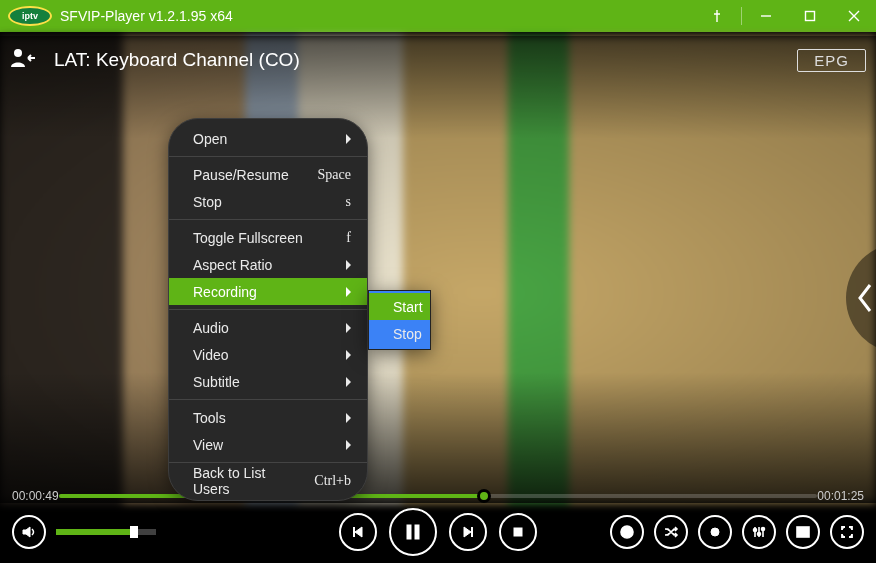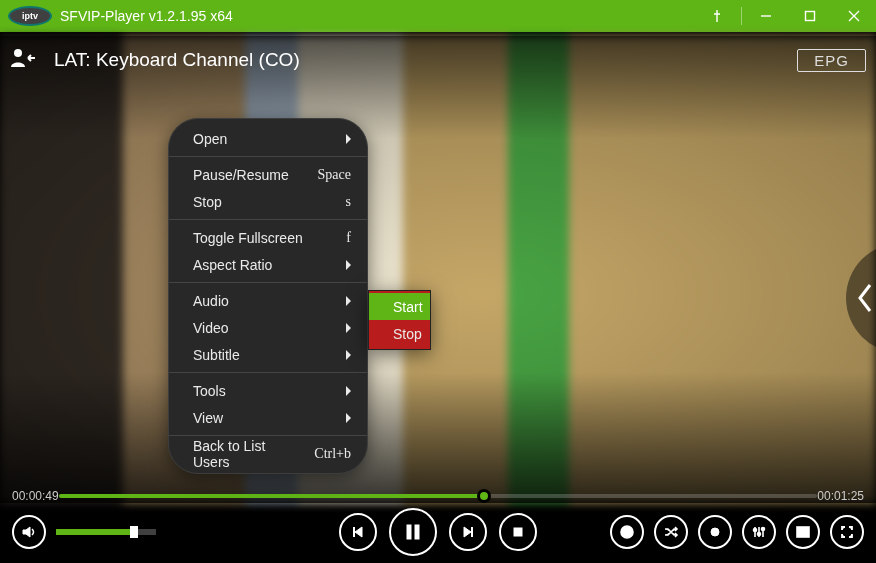--- a/index.html
+++ b/index.html
@@ -1,19 +1,19 @@
 <!DOCTYPE html>
 <html><head>
 <meta charset="utf-8">
 <style>
   * { margin:0; padding:0; box-sizing:border-box; font-family: "Segoe UI", Arial, sans-serif; user-select:none; }
   body { background:#e8e8e8; }
   .window { width:876px; height:563px; background:#111; position:relative; overflow:hidden; }
   .titlebar { height:32px; background:#5fb416; display:flex; align-items:center; color:#fff; font-size:14px; }
-  .titlebar .app-icon { width:44px; height:20px; margin:0 8px; border:2px solid #0f766e; border-radius:50%; display:flex; align-items:center; justify-content:center; font-size:9px; font-weight:bold; background:#404040; }
+  .titlebar .app-icon { width:44px; height:20px; margin:0 8px; border:2px solid #fde047; border-radius:50%; display:flex; align-items:center; justify-content:center; font-size:9px; font-weight:bold; background:#15803d; }
   .titlebar .title { flex:1; }
   .titlebar .win-btn { width:44px; height:32px; display:flex; align-items:center; justify-content:center; color:#fff; }
   .titlebar .sep { width:1px; height:18px; background:rgba(255,255,255,0.4); margin:0 2px;}
   .titlebar svg { stroke:#fff; fill:none; stroke-width:1.4; }
 
   .player-area { position:relative; height:531px; background:#000; }
   .video-frame {
     position:absolute; left:0; right:0; top:4px; bottom:60px;
     background:
       radial-gradient(1200px 600px at 55% 55%, rgba(255,255,255,0.05), rgba(0,0,0,0.55)),
@@ -55,21 +55,21 @@
   .vol-fill { position:absolute; left:0; top:0; bottom:0; background:#5fb416;}
   .vol-knob { position:absolute; top:50%; width:8px; height:12px; background:#fff; transform:translate(-50%,-50%);}
 
   .center-controls { position:absolute; left:50%; transform:translateX(-50%); display:flex; align-items:center; gap:12px;}
   .center-controls .play { width:48px; height:48px; }
   .right-controls { margin-left:auto; display:flex; align-items:center; gap:10px;}
 
   
   .ctx-menu { position:absolute; z-index:10; background:#282828; border:1px solid #3d3d3d; color:#eaeaea; font-size:14px; box-shadow:0 4px 18px rgba(0,0,0,0.5);}
   .ctx-menu.main { left:168px; top:86px; width:200px; padding:6px 0;border-radius:30px;}
-  .ctx-menu.sub { left:368px; top:258px; width:63px; background:#b91c1c; padding:2px 0; border:1px solid #222;}
+  .ctx-menu.sub { left:368px; top:258px; width:63px; background:#3b82f6; padding:2px 0; border:1px solid #222;}
   .ctx-row { height:27px; display:flex; align-items:center; padding:0 16px 0 24px; position:relative;}
   .ctx-row.hl { background:#5fb416; color:#fff; }
   .ctx-row .shortcut { margin-left:auto; color:#eaeaea; padding-left:12px;font-family:Liberation Serif, serif;}
   .ctx-row .arrow { margin-left:auto; }
   .ctx-row .arrow::after { content:""; border-left:5px solid #eaeaea; border-top:5px solid transparent; border-bottom:5px solid transparent; display:block;}
   .ctx-row.hl .arrow::after { border-left-color:#fff; }
   .ctx-sep { height:1px; background:#444; margin:4px 0;}
 </style>
 </head>
 <body>
@@ -140,20 +140,24 @@
         </div>
       <div class="ctx-sep"></div>
       <div class="ctx-row">
           <span>Toggle Fullscreen</span>
           <span class="shortcut">f</span>
         </div>
       <div class="ctx-row">
           <span>Aspect Ratio</span>
           <span class="arrow"></span>
         </div>
+      <div class="ctx-row hl">
+          <span>Recording</span>
+          <span class="arrow"></span>
+        </div>
       <div class="ctx-sep"></div>
       <div class="ctx-row">
           <span>Audio</span>
           <span class="arrow"></span>
         </div>
       <div class="ctx-row">
           <span>Video</span>
           <span class="arrow"></span>
         </div>
       <div class="ctx-row">

